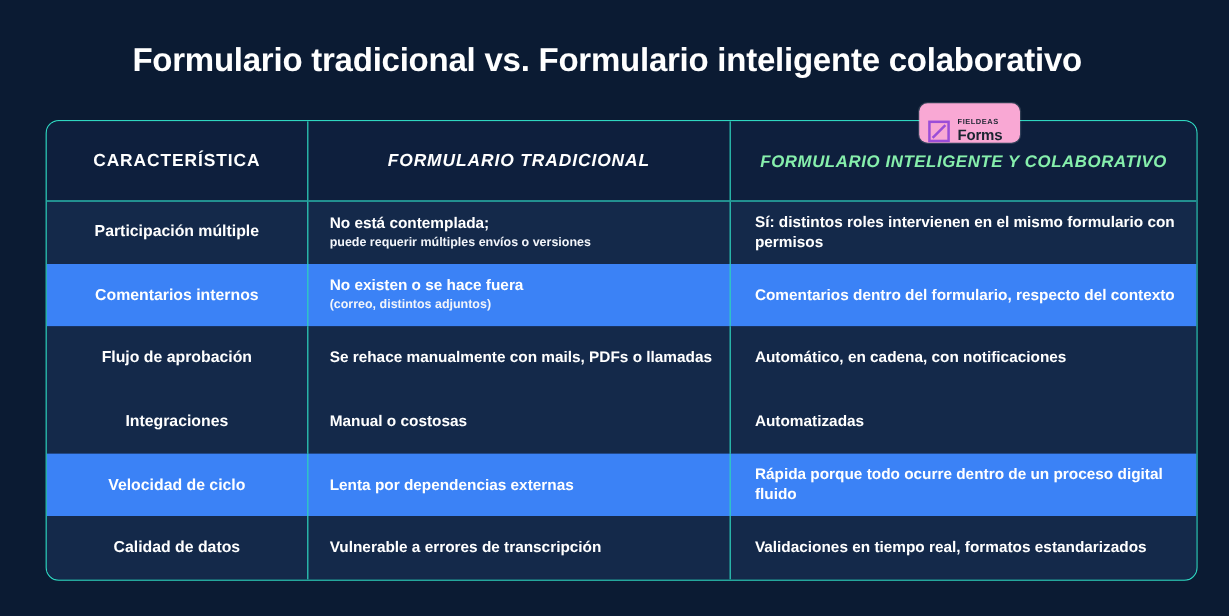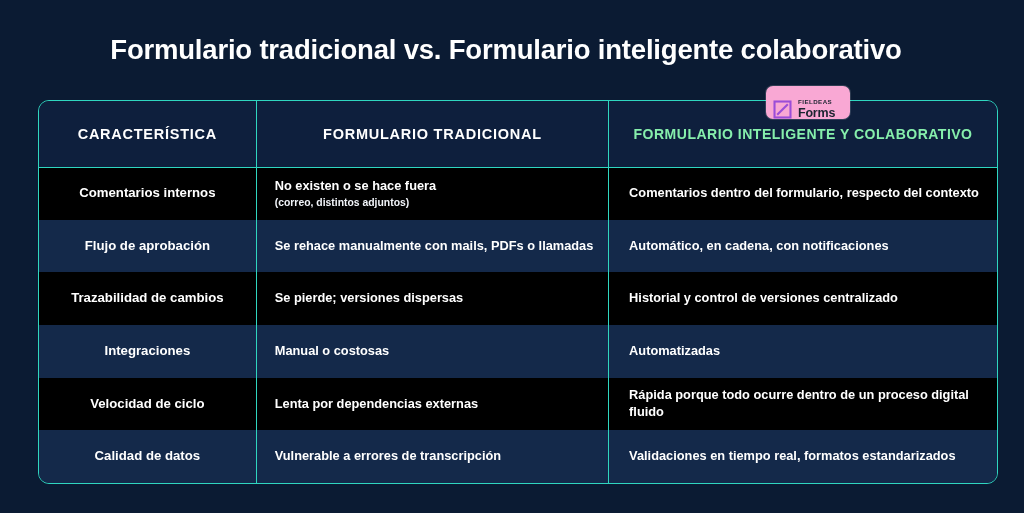--- a/index.html
+++ b/index.html
@@ -104,27 +104,27 @@
     background: #0e1f3d;
     color: #ffffff;
     font-size: 14.5px;
     font-weight: bold;
     letter-spacing: 0.75px;
     text-align: center;
     vertical-align: middle;
     border-bottom: 1.5px solid #2fd6c0;
     padding: 0 8px;
   }
-  thead th.col-sep { border-left: 1.5px solid #2fd6c0; }
+  thead th.col-sep { border-left: 1.5px solid #2fd6c0; font-style: italic; }
   thead th.highlight { color: #86efac; font-size: 14px; letter-spacing: 0.5px; }
 
   
   tbody tr { height: 44px; }
   tbody tr.alt td { background: #14294a; }
-  tbody tr td { background: #000000; }
+  tbody tr td { background: #3b82f6; }
 
   tbody td {
     vertical-align: middle;
     padding: 0 0 0 0;
   }
   tbody td.col-sep { border-left: 1.5px solid #2fd6c0; }
 
   .feat-cell {
     color: #ffffff;
     font-size: 13.2px;
@@ -178,20 +178,30 @@
     </colgroup>
     <thead>
       <tr>
         <th>CARACTERÍSTICA</th>
         <th class="col-sep">FORMULARIO TRADICIONAL</th>
         <th class="col-sep highlight">FORMULARIO INTELIGENTE Y COLABORATIVO</th>
       </tr>
     </thead>
     <tbody>
 
+      <tr class="alt">
+        <td class="feat-cell">Participación múltiple</td>
+        <td class="col-sep txt-cell">
+          <span class="txt-main">No está contemplada;</span>
+          <span class="txt-sub">puede requerir múltiples envíos o versiones</span>
+        </td>
+        <td class="col-sep txt-cell right">
+          <span class="txt-main">Sí: distintos roles intervienen en el mismo formulario con permisos</span>
+        </td>
+      </tr>
 
       <tr>
         <td class="feat-cell">Comentarios internos</td>
         <td class="col-sep txt-cell">
           <span class="txt-main">No existen o se hace fuera</span>
           <span class="txt-sub">(correo, distintos adjuntos)</span>
         </td>
         <td class="col-sep txt-cell right">
           <span class="txt-main">Comentarios dentro del formulario, respecto del contexto</span>
         </td>
@@ -200,29 +210,20 @@
       <tr class="alt">
         <td class="feat-cell">Flujo de aprobación</td>
         <td class="col-sep txt-cell">
           <span class="txt-main">Se rehace manualmente con mails, PDFs o llamadas</span>
         </td>
         <td class="col-sep txt-cell right">
           <span class="txt-main">Automático, en cadena, con notificaciones</span>
         </td>
       </tr>
 
-      <tr>
-        <td class="feat-cell">Trazabilidad de cambios</td>
-        <td class="col-sep txt-cell">
-          <span class="txt-main">Se pierde; versiones dispersas</span>
-        </td>
-        <td class="col-sep txt-cell right">
-          <span class="txt-main">Historial y control de versiones centralizado</span>
-        </td>
-      </tr>
 
       <tr class="alt">
         <td class="feat-cell">Integraciones</td>
         <td class="col-sep txt-cell">
           <span class="txt-main">Manual o costosas</span>
         </td>
         <td class="col-sep txt-cell right">
           <span class="txt-main">Automatizadas</span>
         </td>
       </tr>

